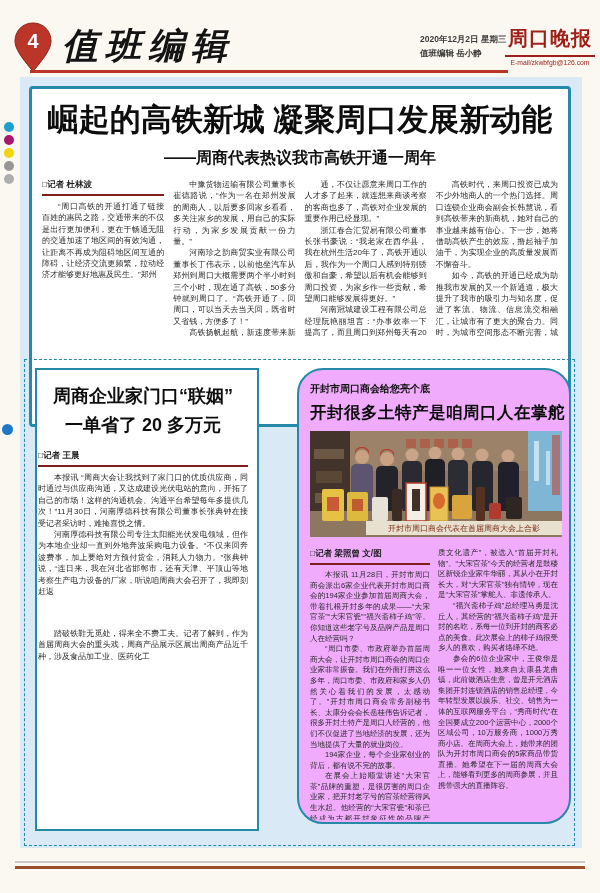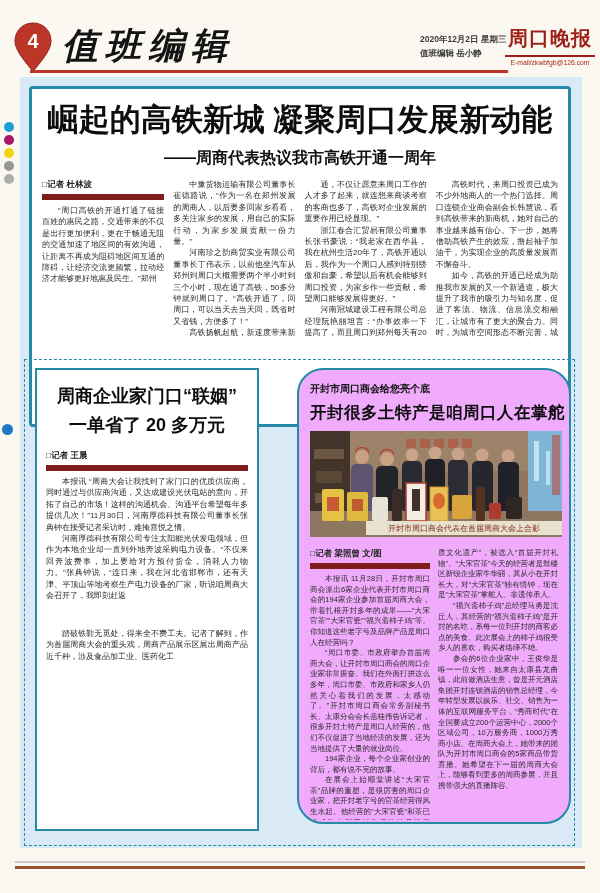--- a/index.html
+++ b/index.html
@@ -30,29 +30,29 @@
   
   .main-box{
     position:absolute;left:29px;top:86px;width:542px;height:341px;
     background:#ffffff;border:3px solid #2589a8;border-radius:4px;
     padding:8px 10px;box-sizing:border-box;overflow:hidden;
   }
   .main-headline{font-size:31px;font-weight:900;text-align:center;color:#0d0d0d;letter-spacing:0;white-space:nowrap;margin-top:2px;}
   .main-subhead{font-size:16px;font-weight:700;text-align:center;margin-top:7px;color:#111;}
   .main-cols{display:flex;gap:9px;margin-top:10px;height:158px;overflow:hidden;}
   .col{flex:1;min-width:0;}
-  .byline{font-size:8.5px;font-weight:bold;color:#222;border-bottom:6px solid #7f1d1d;padding-bottom:3px;margin-bottom:5px;}
+  .byline{font-size:8.5px;font-weight:bold;color:#222;border-bottom:2px solid #7f1d1d;padding-bottom:3px;margin-bottom:5px;}
   .col p{margin:0;font-size:8px;line-height:11.4px;text-align:justify;text-indent:2em;color:#2a2a2a;}
   
   .dash-panel{position:absolute;left:24px;top:359px;width:551px;height:487px;border:1px dashed #2589a8;box-sizing:border-box;}
   
   .left-box{
     position:absolute;left:35px;top:368px;width:224px;height:463px;
     background:#fff;border:2.5px solid #2589a8;box-sizing:border-box;
-    padding:12px 9px 8px 9px;overflow:hidden;
+    padding:12px 9px 8px 1px;overflow:hidden;
   }
   .left-title{font-size:18px;font-weight:900;text-align:center;line-height:29px;color:#0d0d0d;white-space:nowrap;}
   .left-cols{display:flex;gap:8px;margin-top:10px;height:348px;overflow:hidden;flex-direction:column;}
   .left-cols p{margin:0;font-size:8px;line-height:11.4px;text-align:justify;text-indent:2em;color:#2a2a2a;}
   
   .right-box{
     position:absolute;left:297px;top:368px;width:274px;height:456px;
     background:#f0abfc;border:2.5px solid #2589a8;border-radius:26px;box-sizing:border-box;
     padding:12px 11px 10px 11px;overflow:hidden;
   }

